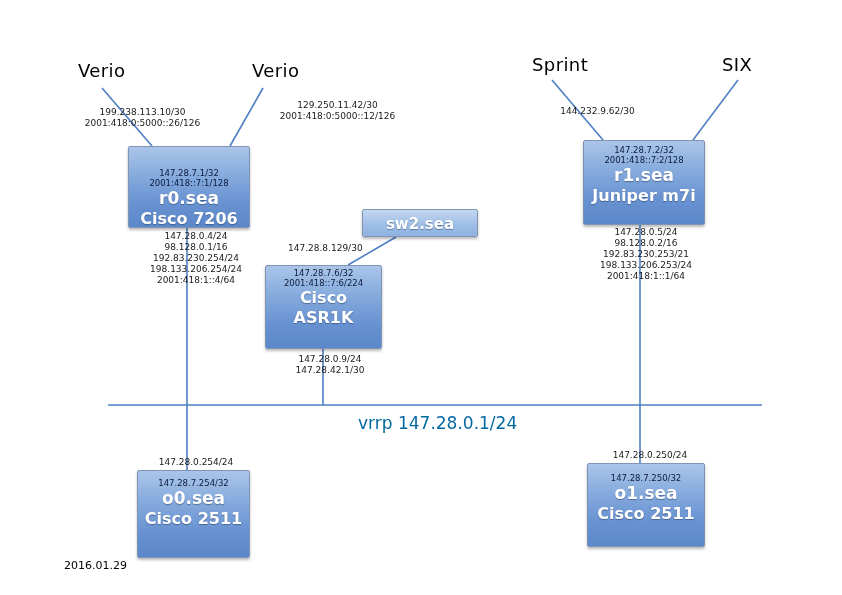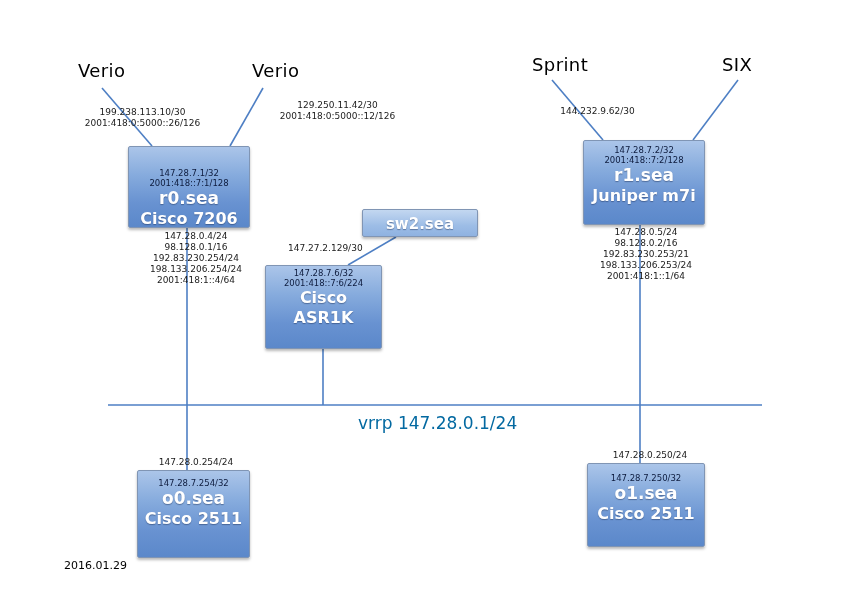--- a/index.html
+++ b/index.html
@@ -107,22 +107,26 @@
   </div>
 
   <div class="addr-block" style="left:576px;top:227px;width:140px">
     <div>147.28.0.5/24</div>
     <div>98.128.0.2/16</div>
     <div>192.83.230.253/21</div>
     <div>198.133.206.253/24</div>
     <div>2001:418:1::1/64</div>
   </div>
 
-  <div class="label-s" style="left:288px;top:243px">147.27.2.129/30</div>
+  <div class="label-s" style="left:288px;top:243px">147.28.8.129/30</div>
 
+  <div class="addr-block" style="left:260px;top:354px;width:140px">
+    <div>147.28.0.9/24</div>
+    <div>147.28.42.1/30</div>
+  </div>
 
   <div class="addr-block" style="left:126px;top:457px;width:140px">
     <div>147.28.0.254/24</div>
   </div>
   <div class="addr-block" style="left:580px;top:450px;width:140px">
     <div>147.28.0.250/24</div>
   </div>
 
   <div class="bus-label" style="left:358px;top:413px">vrrp 147.28.0.1/24</div>
   <div class="date" style="left:64px;top:559px">2016.01.29</div>

